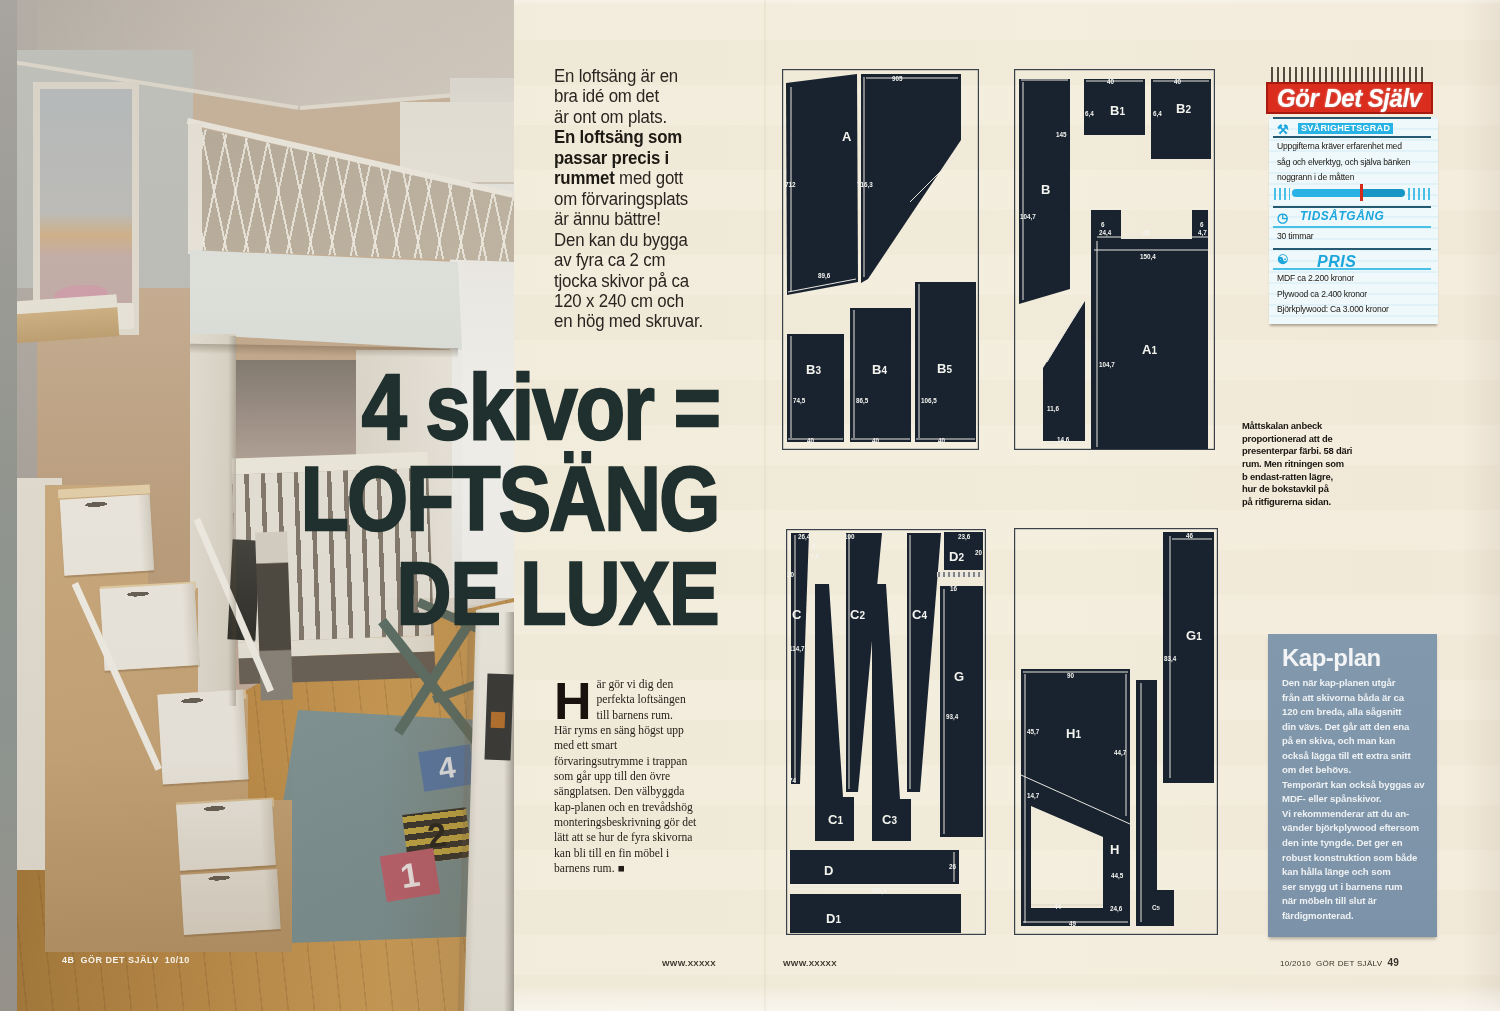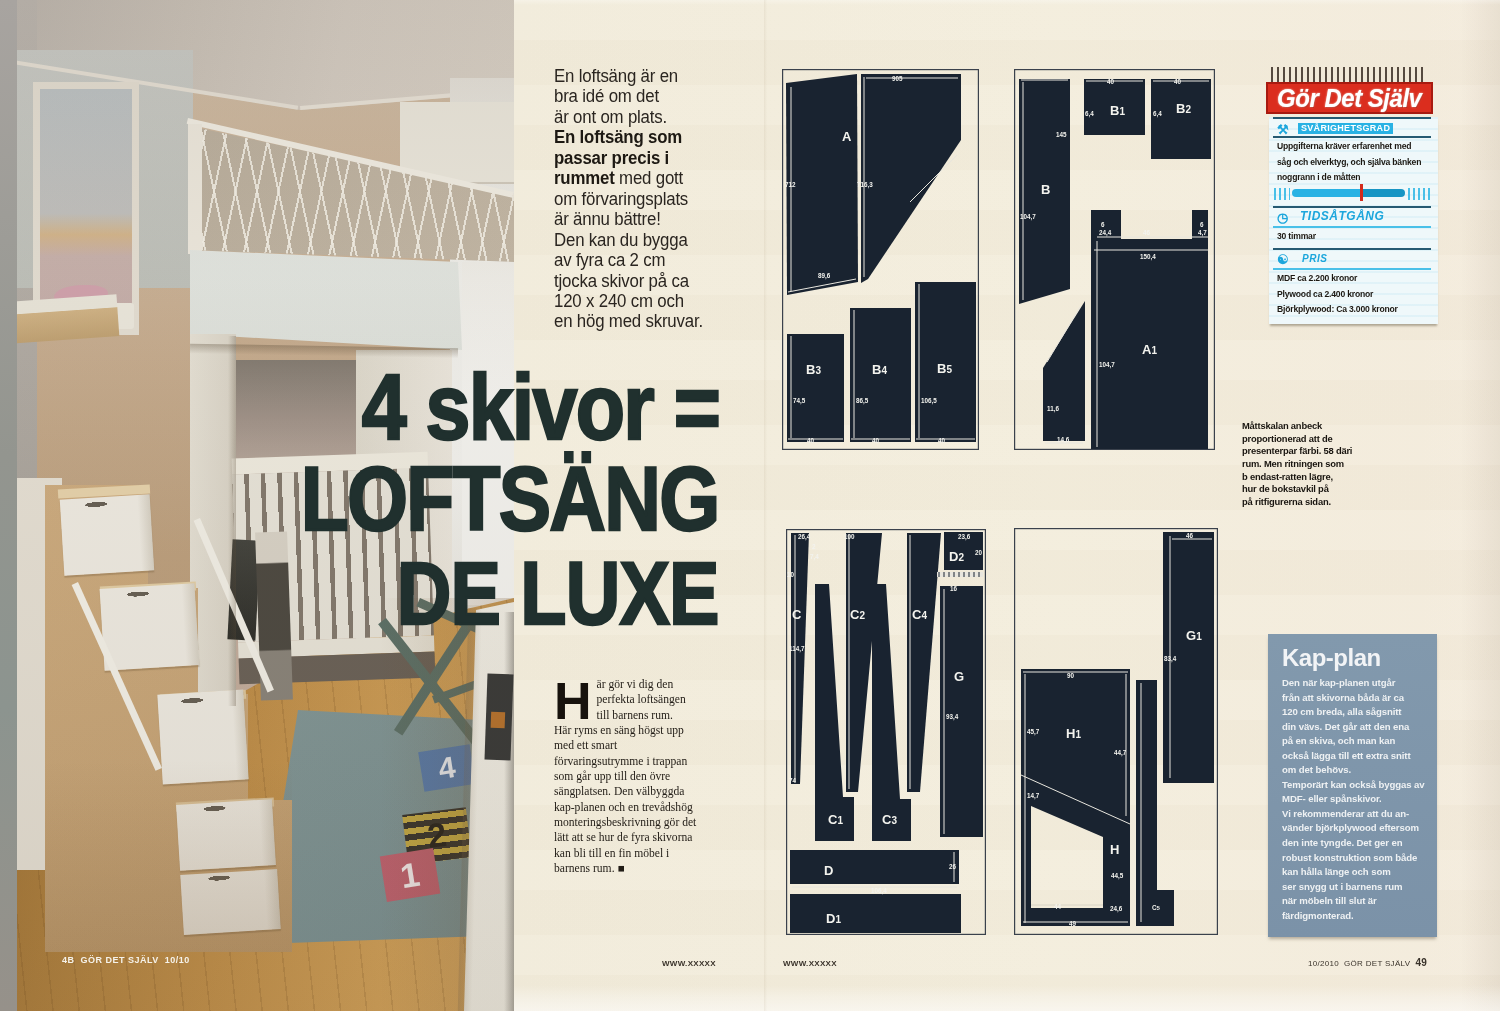--- a/index.html
+++ b/index.html
@@ -103,21 +103,21 @@
  text-shadow:0 0 2px rgba(255,230,220,.9),1px 1px 0 rgba(150,20,10,.6);transform:scaleX(.96)}
 
 #info{left:1269px;top:117px;width:169px;height:207px;
  background:repeating-linear-gradient(180deg,rgba(120,200,230,.12) 0 2px,rgba(0,0,0,0) 2px 11px),#eff8fa;
  box-shadow:0 3px 2px -1px rgba(120,110,90,.55)}
 #info .abs{position:absolute}
 .irule{left:4px;width:158px;height:2px;background:#265a72}
 .crule{left:4px;width:158px;height:1.5px;background:#49c0e8}
 .ihead{color:#fff;background:#29b2e4;font-weight:bold;font-size:9px;line-height:11px;padding:0 3px;letter-spacing:.3px}
 .cyt{color:#1ca6dc;font-weight:bold;font-style:italic;letter-spacing:.5px}
-.itxt{color:#1c1812;font-size:8.6px;font-weight:bold;line-height:15.5px;letter-spacing:-.2px}
+.itxt{color:#1c1812;font-size:8.6px;font-weight:normal;line-height:15.5px;letter-spacing:-.2px}
 .icn{color:#1ca6dc;font-size:13px;font-weight:bold}
 
 #caption{left:1242px;top:420px;width:102px;white-space:nowrap;font-size:9.4px;line-height:12.65px;font-weight:bold;color:#191510;letter-spacing:-.2px}
 
 #kap{left:1268px;top:634px;width:169px;height:303px;background:linear-gradient(180deg,#8299ad,#7b92a8);
  box-shadow:0 3px 3px -1px rgba(120,110,90,.5)}
 #kap h2{margin:10px 0 4px 14px;color:#f2f4f6;font-size:24px;letter-spacing:-.5px}
 #kap p{margin:0 8px 0 14px;color:#eef1f3;font-size:9.6px;line-height:14.55px;font-weight:bold;letter-spacing:-.1px}
 </style></head>
 <body>
@@ -383,24 +383,24 @@
  <div class="abs" style="left:23px;top:72px;width:113px;height:8px;background:linear-gradient(90deg,#29b2e4 0 68px,#1795c4 68px 100%);border-radius:4px"></div>
  <div class="abs" style="left:91px;top:67px;width:2.5px;height:17px;background:#d42a1c"></div>
  <div class="abs" style="left:139px;top:71px;width:22px;height:12px;background:repeating-linear-gradient(90deg,#49c0e8 0 2px,rgba(0,0,0,0) 2px 5px)"></div>
  <div class="abs irule" style="top:89px"></div>
  <div class="abs icn" style="left:8px;top:93px">◷</div>
  <div class="abs cyt" style="left:31px;top:92px;font-size:12px">TIDSÅTGÅNG</div>
  <div class="abs crule" style="top:109px"></div>
  <div class="abs itxt" style="left:8px;top:112px">30 timmar</div>
  <div class="abs irule" style="top:131px"></div>
  <div class="abs icn" style="left:8px;top:135px">☯</div>
- <div class="abs cyt" style="left:33px;top:136px;font-size:10px">PRIS</div>
+ <div class="abs cyt" style="left:48px;top:136px;font-size:16px">PRIS</div>
  <div class="abs crule" style="top:151px"></div>
  <div class="abs itxt" style="left:8px;top:154px">MDF ca 2.200 kronor<br>Plywood ca 2.400 kronor<br>Björkplywood: Ca 3.000 kronor</div>
 </div>
 <div id="caption" class="abs">Måttskalan anbeck<br>proportionerad att de<br>presenterpar färbi. 58 däri<br>rum. Men ritningen som<br>b endast-ratten lägre,<br>hur de bokstavkil på<br>på ritfigurerna sidan.</div>
 <div id="kap" class="abs">
     <h2>Kap-plan</h2>
 <p>Den när kap-planen utgår<br>från att skivorna båda är ca<br>120 cm breda, alla sågsnitt<br>din vävs. Det går att den ena<br>på en skiva, och man kan<br>också lägga till ett extra snitt<br>om det behövs.<br>Temporärt kan också byggas av<br>MDF- eller spånskivor.<br>Vi rekommenderar att du an-<br>vänder björkplywood eftersom<br>den inte tyngde. Det ger en<br>robust konstruktion som både<br>kan hålla länge och som<br>ser snygg ut i barnens rum<br>när möbeln till slut är<br>färdigmonterad.</p>
   </div>
 <div class="foot" style="left:662px;top:959px;font-weight:bold">WWW.XXXXX</div>
 <div class="foot" style="left:783px;top:959px;font-weight:bold">WWW.XXXXX</div>
-<div class="foot" style="left:1308px;top:957px">10/2010 &nbsp;GÖR DET SJÄLV &nbsp;<b style="font-size:10px">49</b></div>
+<div class="foot" style="left:1280px;top:957px">10/2010 &nbsp;GÖR DET SJÄLV &nbsp;<b style="font-size:10px">49</b></div>
 
 </body></html>

